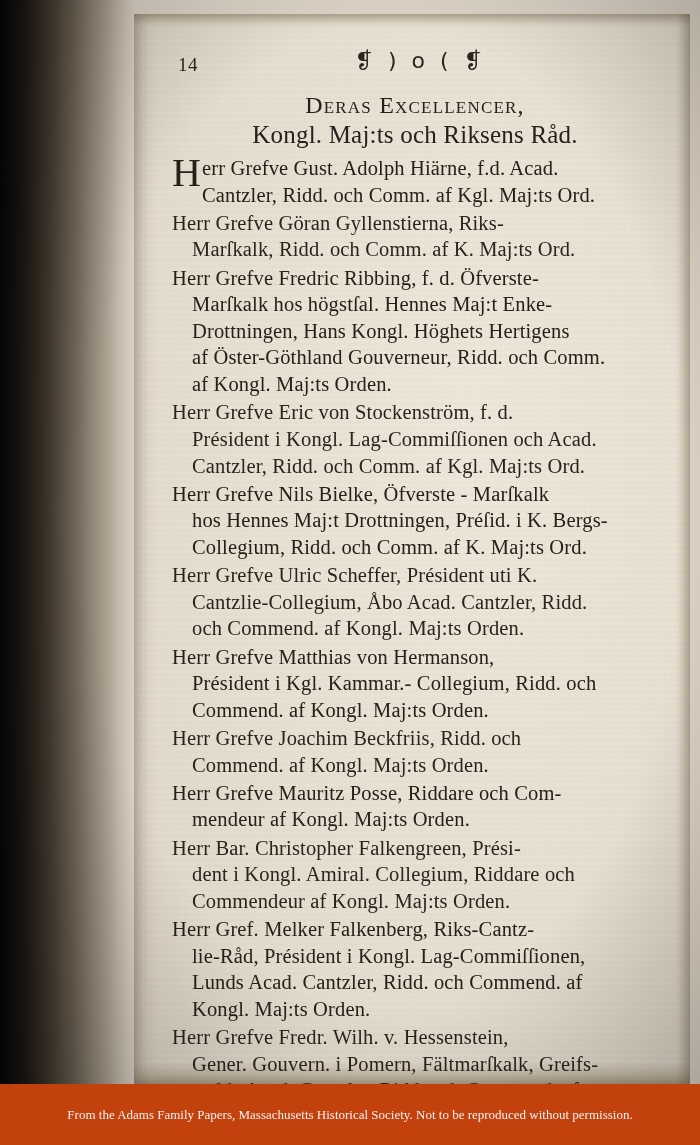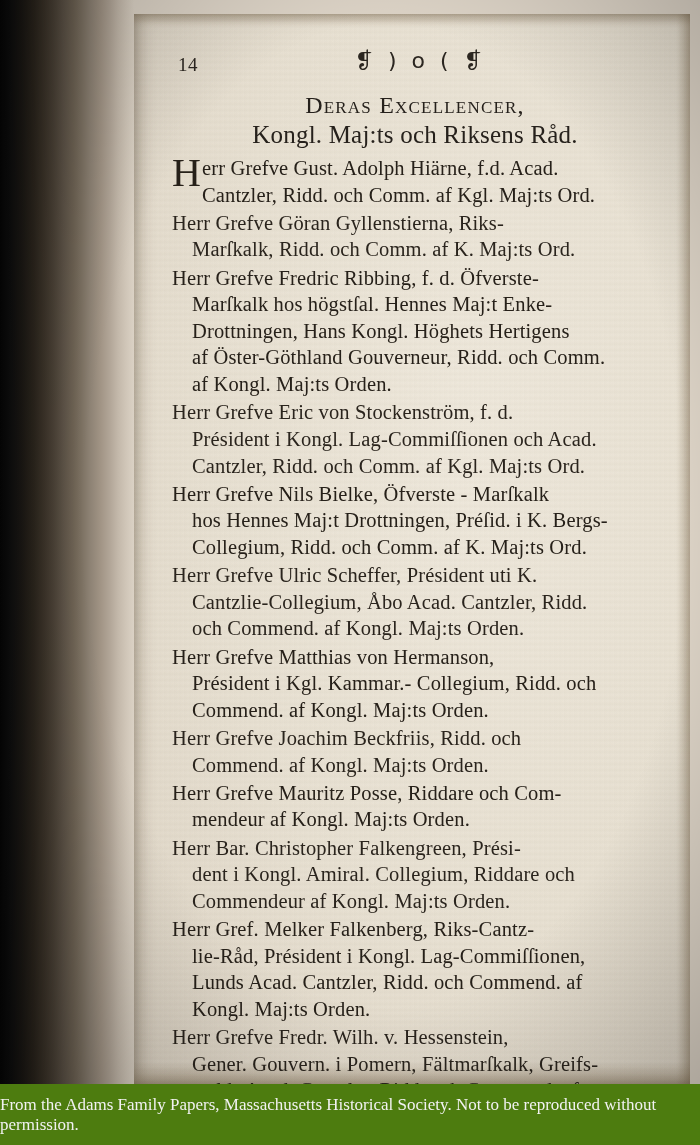--- a/index.html
+++ b/index.html
@@ -145,27 +145,27 @@
   }
   
   .entry:nth-child(odd) { color: #262019; }
   .entry:nth-child(even) { color: #2a241d; }
 
   
   .credit {
     position: absolute;
     left: 0; right: 0; bottom: 0;
     height: 61px;
-    background: #4d7c0f;
+    background: #c2410c;
     color: #f2f2f2;
     display: flex;
     align-items: center;
     justify-content: center;
     font-family: "Liberation Serif", serif;
-    font-size: 17px;
+    font-size: 13px;
     z-index: 3;
   }
   .vignette {
     position: absolute;
     inset: 0;
     z-index: 2;
     pointer-events: none;
     background: radial-gradient(ellipse at 55% 45%, rgba(0,0,0,0) 55%, rgba(0,0,0,0.30) 100%);
   }
 </style>

